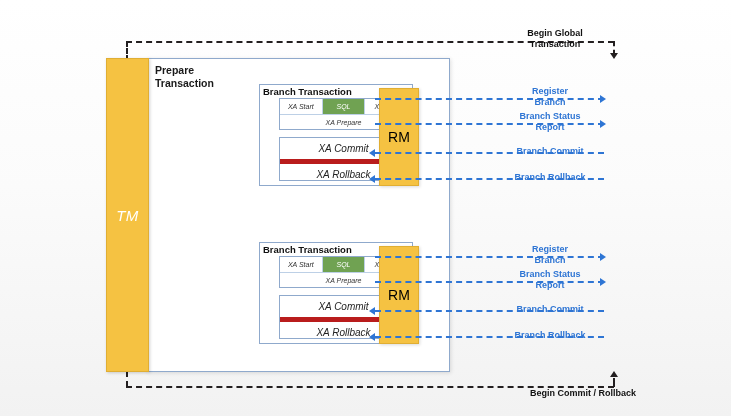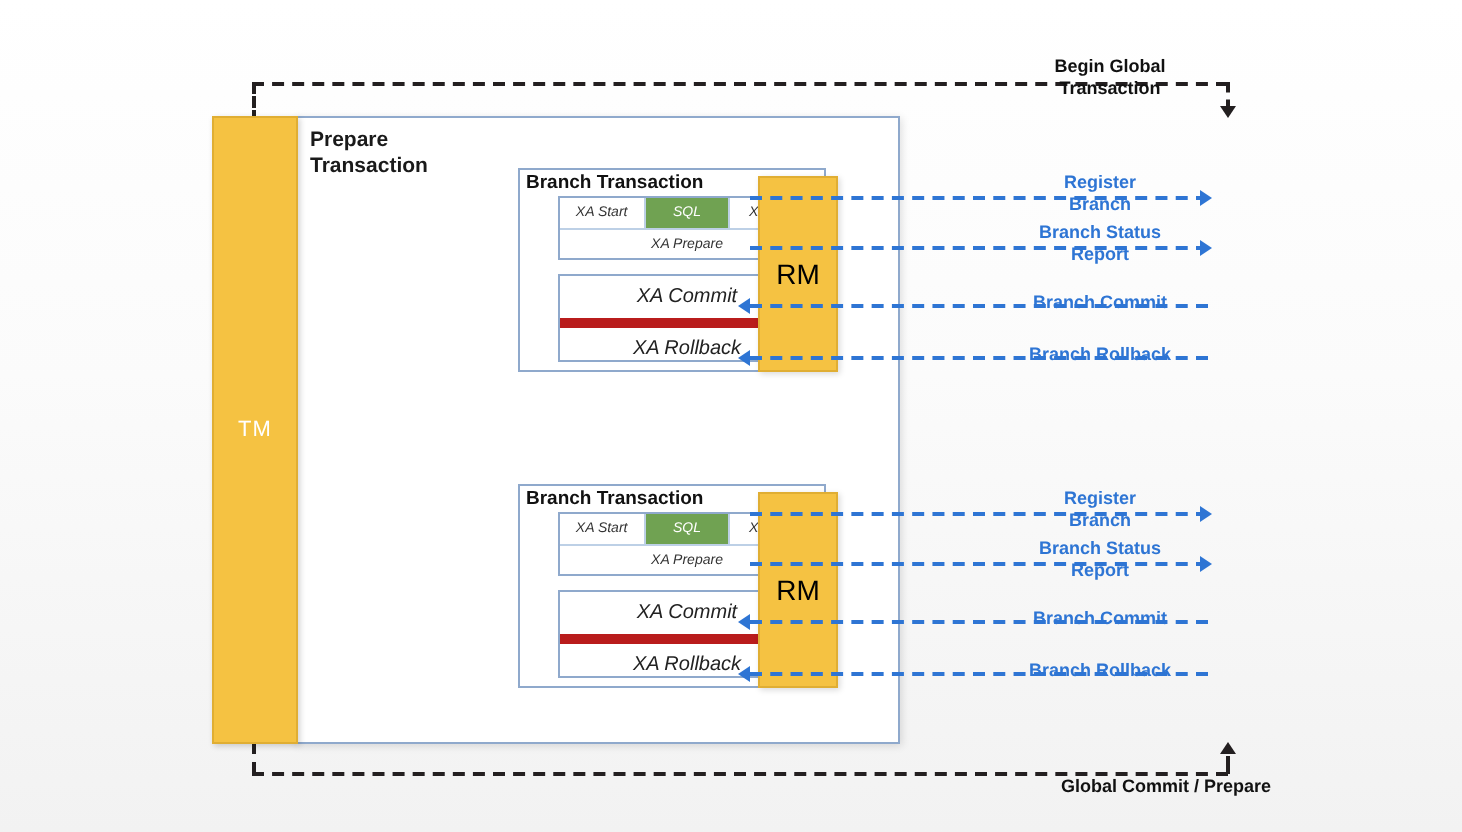--- a/index.html
+++ b/index.html
@@ -14,24 +14,25 @@
     width:731px;height:416px;
     background:linear-gradient(180deg,#ffffff 0%,#fbfbfb 45%,#f2f2f2 100%);
   }
 
   
   .pillar{
     position:absolute;
     background:#F5C242;
     border:1px solid #E0AE33;
     color:#ffffff;
-    font-size:11px;
+    font-size:15px;
     display:flex;align-items:center;justify-content:center;
     box-shadow:1px 1px 3px rgba(0,0,0,.18);
     letter-spacing:.5px;
+    font-style:italic;
   }
   #tm-pillar{left:106px;top:58px;width:41px;height:312px;}
   #tc-pillar{left:594px;top:58px;width:41px;height:312px;}
   .rm-pillar{
     position:absolute;width:38px;
     background:#F5C242;border:1px solid #E0AE33;
     color:#000000;font-size:14px;
     display:flex;align-items:center;justify-content:center;
     box-shadow:1px 1px 3px rgba(0,0,0,.15);
   }
@@ -119,21 +120,21 @@
   <div class="hline black" style="left:126px;top:41px;width:488px;"></div>
   <div class="vline black" style="left:613px;top:41px;height:14px;"></div>
   <div class="arrow down-black" style="left:610px;top:53px;"></div>
   <div class="black-label" style="left:500px;top:28px;width:110px;">Begin Global
 Transaction</div>
 
   <div class="vline black" style="left:126px;top:371px;height:16px;"></div>
   <div class="hline black" style="left:126px;top:386px;width:488px;"></div>
   <div class="vline black" style="left:613px;top:378px;height:9px;"></div>
   <div class="arrow up-black" style="left:610px;top:371px;"></div>
-  <div class="black-label" style="left:498px;top:388px;width:170px;">Global Commit / Prepare</div>
+  <div class="black-label" style="left:498px;top:388px;width:170px;">Begin Commit / Rollback</div>
 
   <div id="global-transaction"></div>
   <div id="global-transaction-label">Prepare
 Transaction</div>
 
   <div class="branch-box" id="branch-box-1">
     <div class="branch-title">Branch Transaction</div>
 
     <div class="inner-group top">
       <div class="row">

